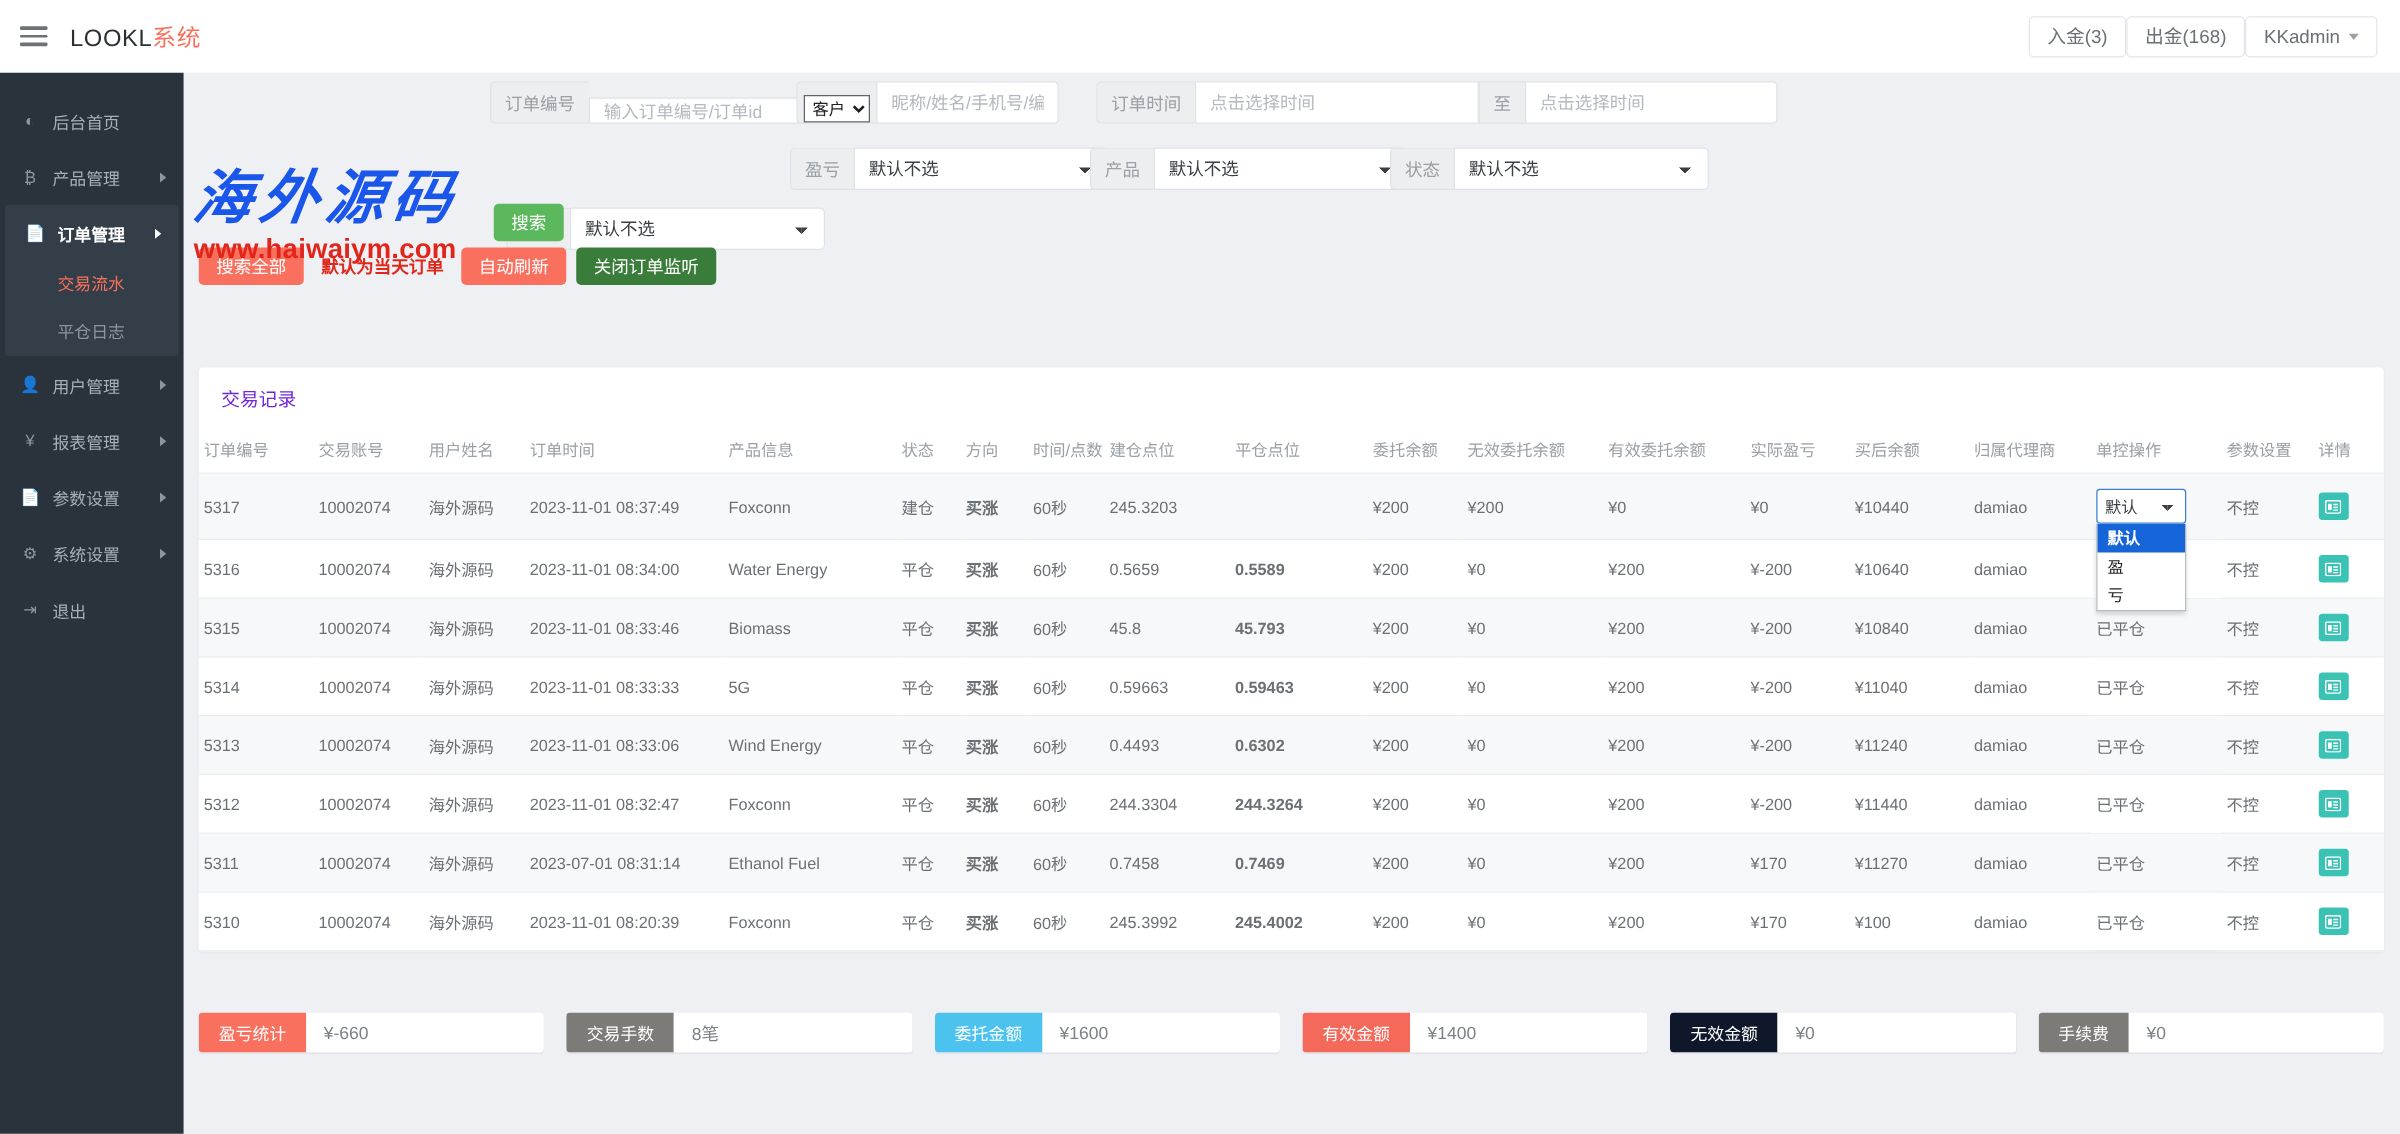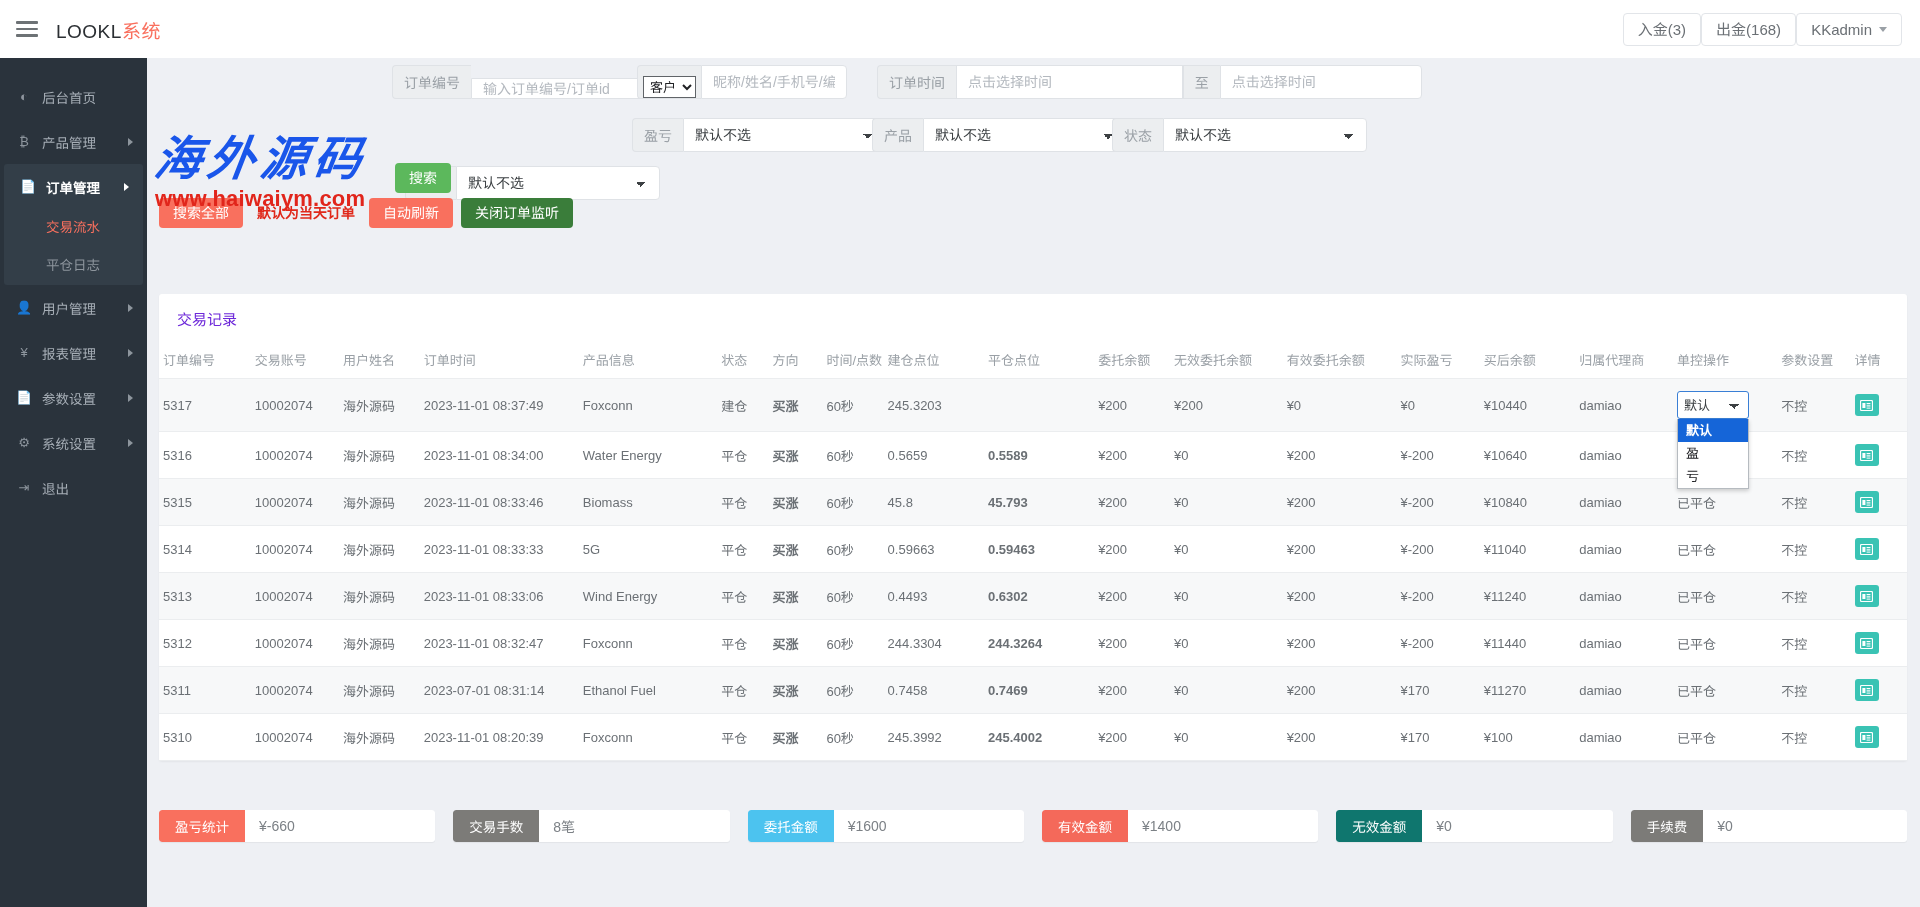--- a/index.html
+++ b/index.html
@@ -786,21 +786,21 @@
       </div>
       <div class="sum-item">
         <div class="sum-label" style="background: rgb(76, 195, 239);">委托金额</div>
         <div class="sum-val">¥1600</div>
       </div>
       <div class="sum-item">
         <div class="sum-label" style="background: rgb(244, 105, 90);">有效金额</div>
         <div class="sum-val">¥1400</div>
       </div>
       <div class="sum-item">
-        <div class="sum-label" style="background: #0f766e;">无效金额</div>
+        <div class="sum-label" style="background: #0f172a;">无效金额</div>
         <div class="sum-val">¥0</div>
       </div>
       <div class="sum-item">
         <div class="sum-label" style="background: rgb(124, 123, 120);">手续费</div>
         <div class="sum-val">¥0</div>
       </div>
     </div>
 </div>
 
 </body></html>

